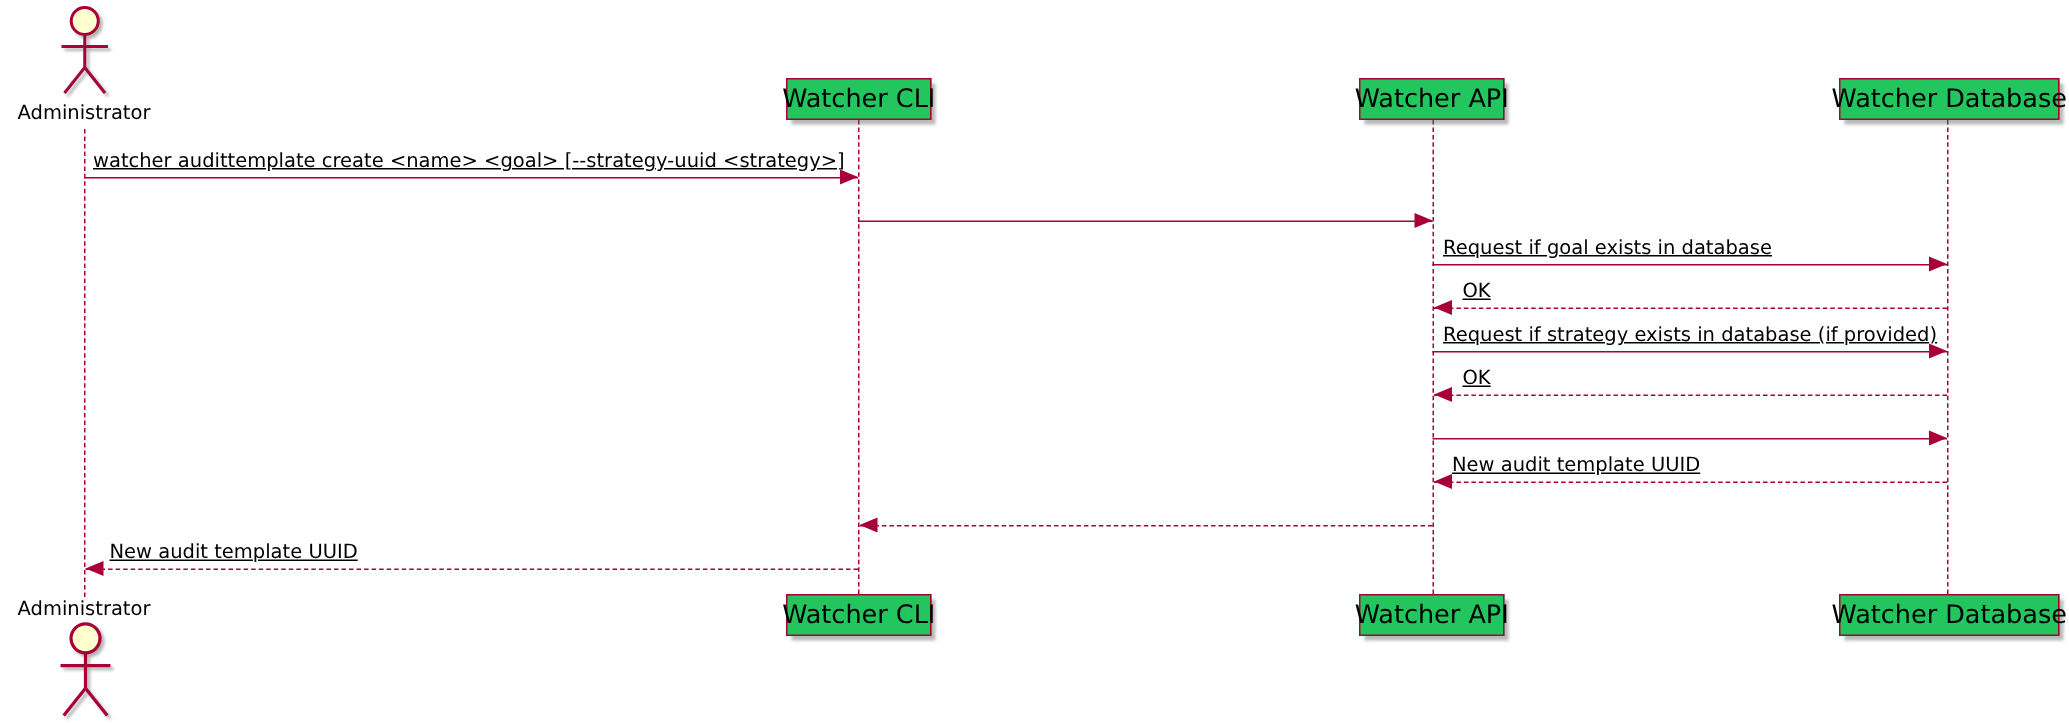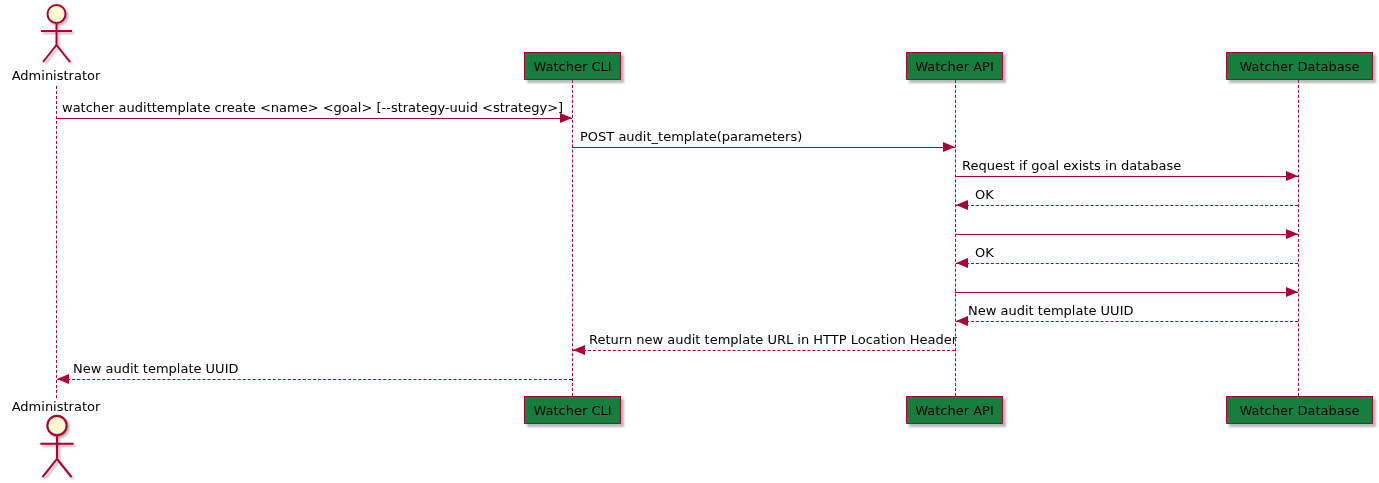--- a/index.html
+++ b/index.html
@@ -2,34 +2,34 @@
 <html><head>
 <meta charset="utf-8">
 <style>
   html,body{margin:0;padding:0;background:#ffffff;}
   body{font-family:"DejaVu Sans","Liberation Sans",sans-serif;color:#000;}
   .canvas{position:relative;width:1379px;height:483px;background:#ffffff;overflow:hidden;}
 
   .lifeline{position:absolute;width:0;border-left:1px dashed #A80036;}
 
   .pbox{
-    position:absolute;height:28px;background:#15803d;border:1.5px solid #A80036;
+    position:absolute;height:28px;background:#22c55e;border:1.5px solid #A80036;
     box-sizing:border-box;display:flex;align-items:center;justify-content:center;
-    font-size:13px;box-shadow:3px 3px 2px rgba(100,100,100,0.45);white-space:nowrap;
+    font-size:17px;box-shadow:3px 3px 2px rgba(100,100,100,0.45);white-space:nowrap;
   }
 
   .actor-label{
     position:absolute;font-size:13px;white-space:nowrap;text-align:center;width:140px;
   }
 
   .actor-svg{position:absolute;filter:drop-shadow(2.5px 2.5px 1px rgba(120,120,120,0.55));}
 
   .msg-line-solid{position:absolute;height:0;border-top:1px solid #A80036;}
   .msg-line-dashed{position:absolute;height:0;border-top:1px dashed #A80036;}
-  .msg-label{position:absolute;font-size:13px;white-space:nowrap;}
+  .msg-label{position:absolute;font-size:13px;white-space:nowrap;text-decoration:underline;}
 
   .arrow-right{
     position:absolute;width:0;height:0;
     border-top:5px solid transparent;border-bottom:5px solid transparent;
     border-left:12px solid #A80036;
   }
   .arrow-left{
     position:absolute;width:0;height:0;
     border-top:5px solid transparent;border-bottom:5px solid transparent;
     border-right:12px solid #A80036;
@@ -55,47 +55,46 @@
   <div class="actor-label" style="left:-14px;top:68px;">Administrator</div>
 
   <div class="pbox" style="left:524px;top:52px;width:97px;">Watcher CLI</div>
   <div class="pbox" style="left:906px;top:52px;width:97px;">Watcher API</div>
   <div class="pbox" style="left:1226px;top:52px;width:147px;">Watcher Database</div>
 
   <div class="msg-label" style="left:62px;top:100px;">watcher audittemplate create &lt;name&gt; &lt;goal&gt; [--strategy-uuid &lt;strategy&gt;]</div>
   <div class="msg-line-solid" style="left:56px;top:118px;width:516px;"></div>
   <div class="arrow-right" style="left:560px;top:113px;"></div>
 
-  <div class="msg-label" style="left:580px;top:129px;">POST audit_template(parameters)</div>
   <div class="msg-line-solid" style="left:572px;top:147px;width:383px;"></div>
   <div class="arrow-right" style="left:943px;top:142px;"></div>
 
   <div class="msg-label" style="left:962px;top:158px;text-align:right;">Request if goal exists in database</div>
   <div class="msg-line-solid" style="left:955px;top:176px;width:343px;"></div>
   <div class="arrow-right" style="left:1286px;top:171px;"></div>
 
   <div class="msg-label" style="left:975px;top:187px;">OK</div>
   <div class="msg-line-dashed" style="left:956px;top:205px;width:342px;"></div>
   <div class="arrow-left" style="left:956px;top:200px;"></div>
 
+  <div class="msg-label" style="left:962px;top:216px;">Request if strategy exists in database (if provided)</div>
   <div class="msg-line-solid" style="left:955px;top:234px;width:343px;"></div>
   <div class="arrow-right" style="left:1286px;top:229px;"></div>
 
   <div class="msg-label" style="left:975px;top:245px;">OK</div>
   <div class="msg-line-dashed" style="left:956px;top:263px;width:342px;"></div>
   <div class="arrow-left" style="left:956px;top:258px;"></div>
 
   <div class="msg-line-solid" style="left:955px;top:292px;width:343px;"></div>
   <div class="arrow-right" style="left:1286px;top:287px;"></div>
 
   <div class="msg-label" style="left:968px;top:303px;">New audit template UUID</div>
   <div class="msg-line-dashed" style="left:956px;top:321px;width:342px;"></div>
   <div class="arrow-left" style="left:956px;top:316px;"></div>
 
-  <div class="msg-label" style="left:589px;top:332px;">Return new audit template URL in HTTP Location Header</div>
   <div class="msg-line-dashed" style="left:573px;top:350px;width:382px;"></div>
   <div class="arrow-left" style="left:573px;top:345px;"></div>
 
   <div class="msg-label" style="left:73px;top:361px;">New audit template UUID</div>
   <div class="msg-line-dashed" style="left:57px;top:379px;width:515px;"></div>
   <div class="arrow-left" style="left:57px;top:374px;"></div>
 
   <div class="pbox" style="left:524px;top:396px;width:97px;">Watcher CLI</div>
   <div class="pbox" style="left:906px;top:396px;width:97px;">Watcher API</div>
   <div class="pbox" style="left:1226px;top:396px;width:147px;">Watcher Database</div>

